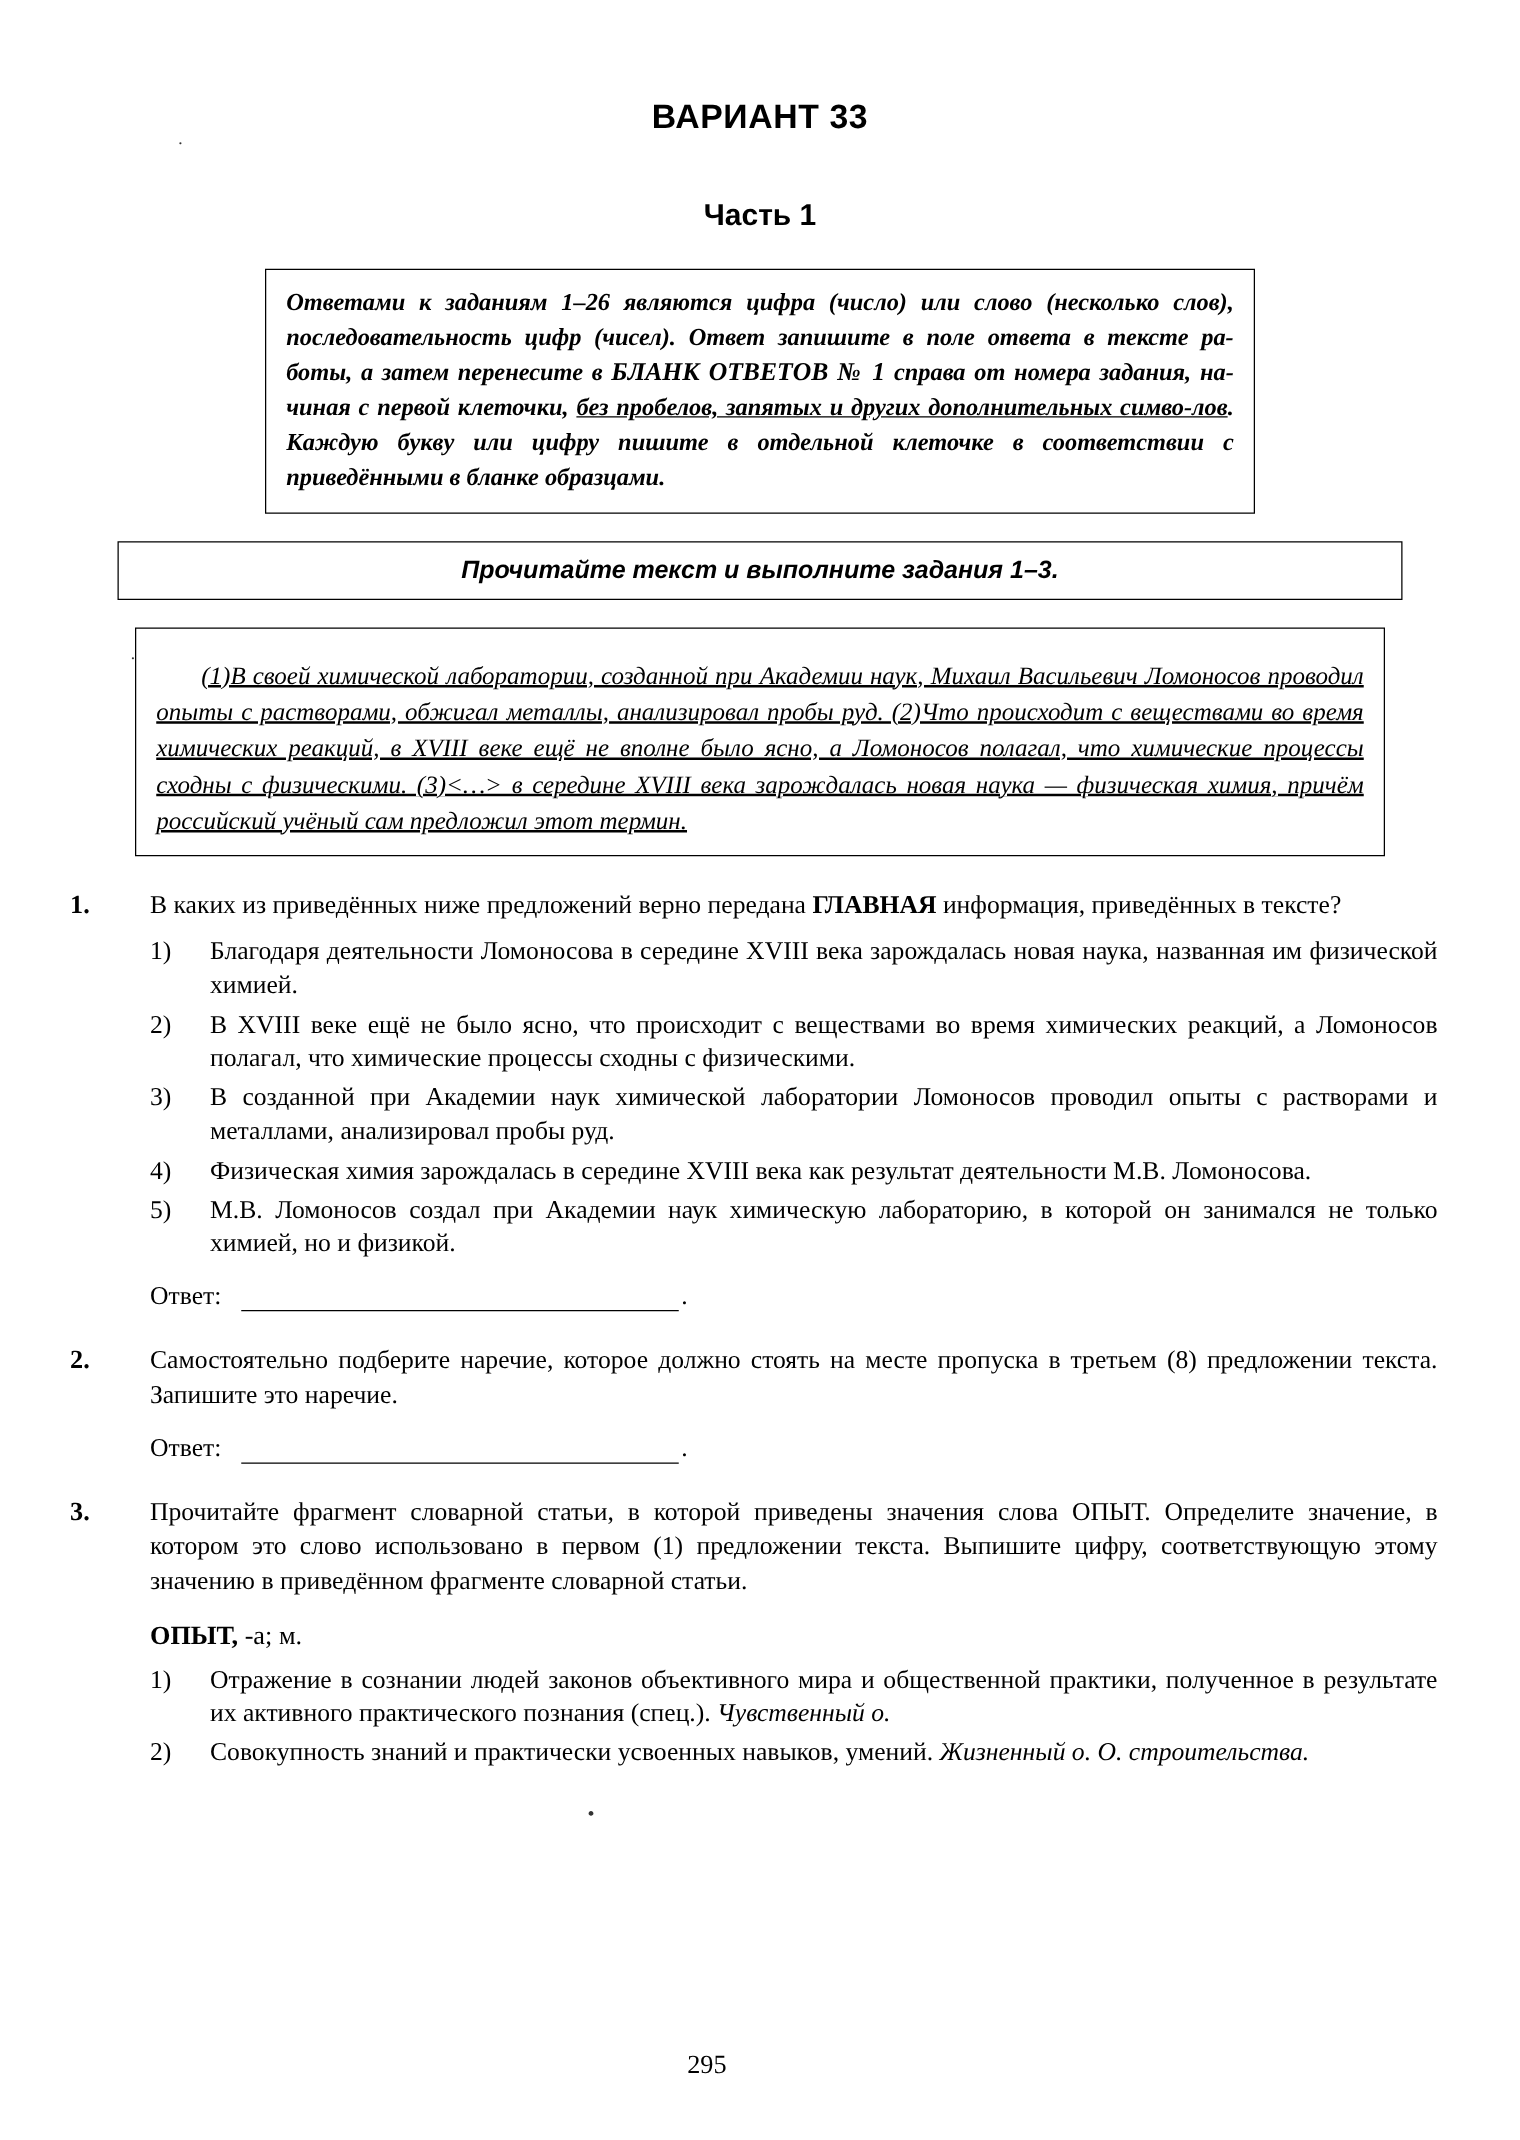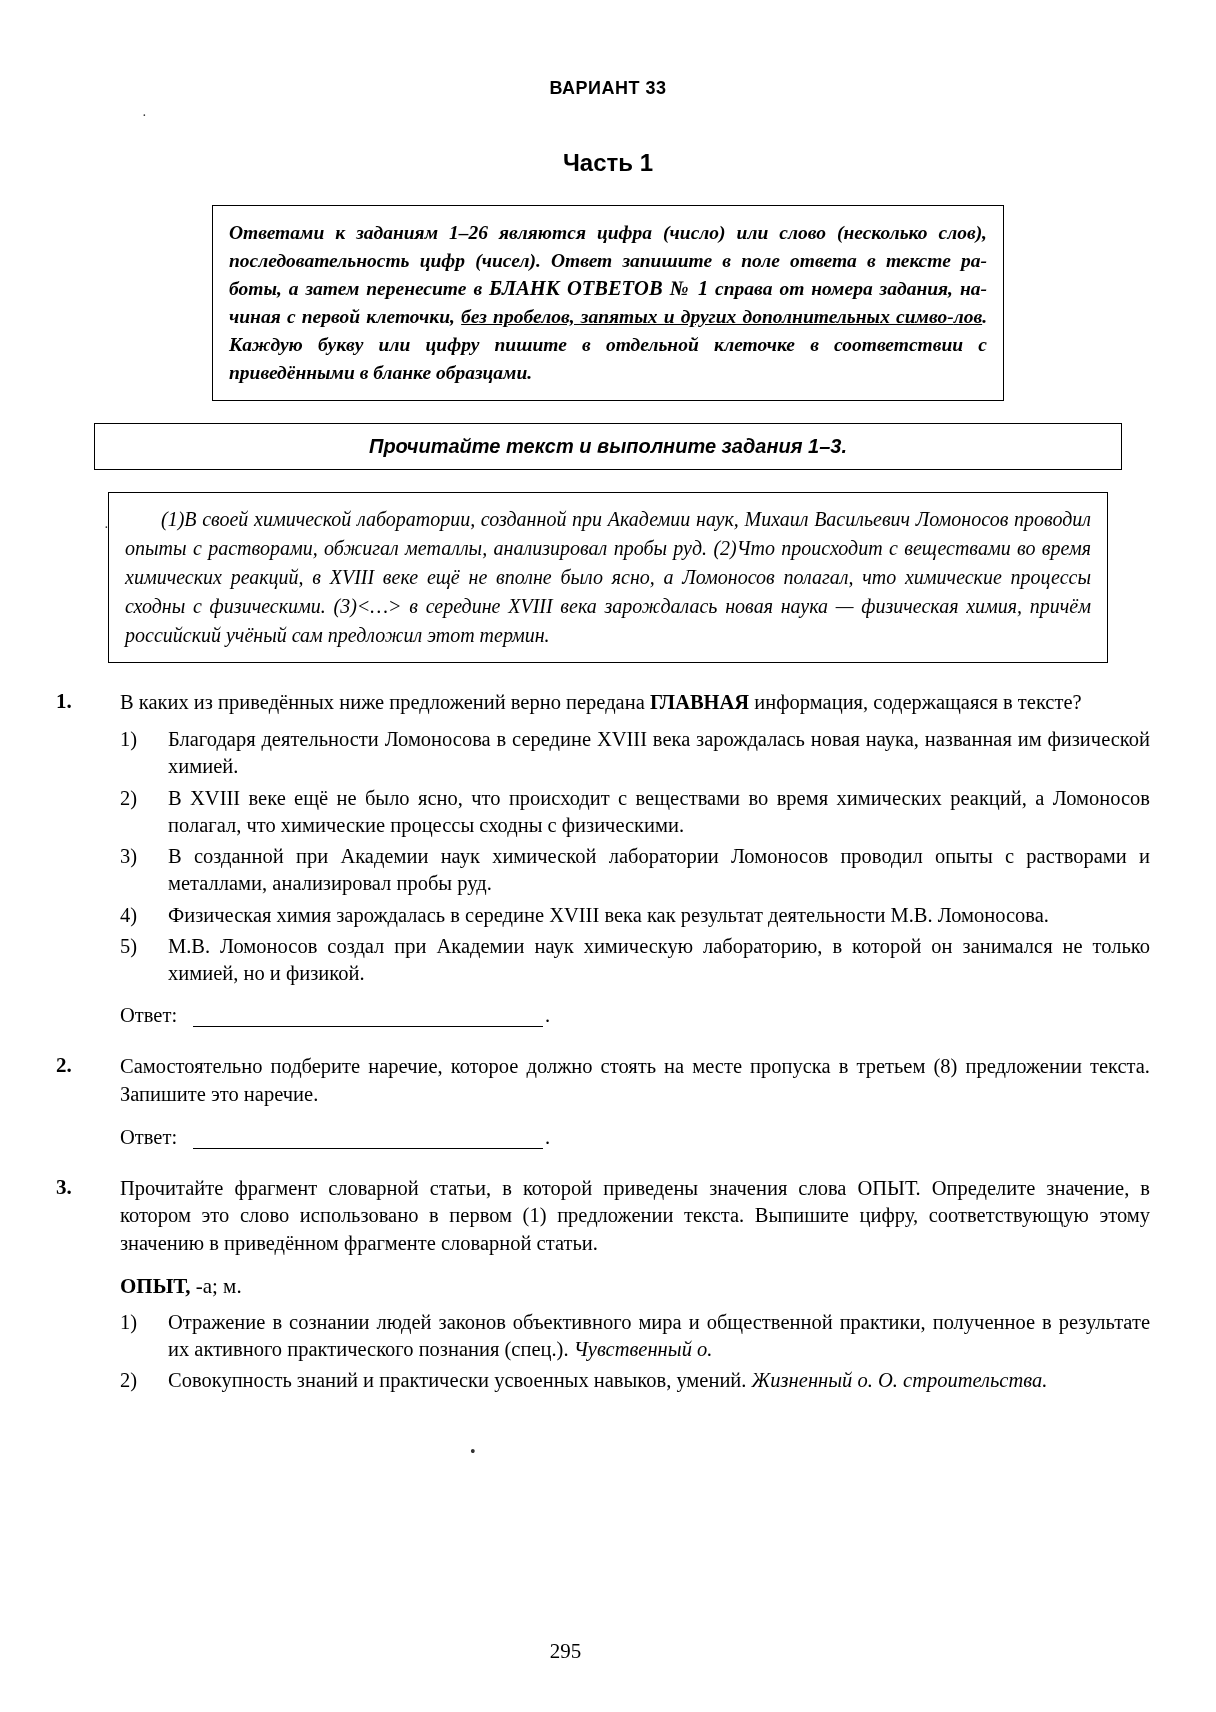--- a/index.html
+++ b/index.html
@@ -20,21 +20,21 @@
     left: 0; top: 0;
     width: 1216px;
     height: 1712px;
     padding: 0;
     box-sizing: border-box;
   }
   .title {
     text-align: center;
     font-family: "Liberation Sans", sans-serif;
     font-weight: bold;
-    font-size: 18px;
+    font-size: 27px;
     letter-spacing: 0.5px;
     margin-top: 78px;
   }
   .subtitle {
     text-align: center;
     font-family: "Liberation Sans", sans-serif;
     font-weight: bold;
     font-size: 24px;
     margin-top: 50px;
   }
@@ -71,22 +71,23 @@
     text-align: center;
     font-family: "Liberation Sans", sans-serif;
     font-weight: bold;
     font-style: italic;
     font-size: 20px;
   }
   .text-box {
     border: 1.5px solid #000;
     margin: 22px auto 0 auto;
     width: 1000px;
-    padding: 12px 16px 12px 16px;
-    box-sizing: border-box;
+    padding: 24px 16px 12px 16px;
+    box-sizing: border-box;
+    text-decoration: underline;
   }
   .text-box p {
     margin: 0;
     font-style: italic;
     font-size: 20px;
     line-height: 1.45;
     text-align: justify;
     text-indent: 36px;
   }
   .q {
@@ -220,21 +221,21 @@
     <span>Прочитайте текст и выполните задания 1–3.</span>
   </div>
 
   <div class="text-box">
     <p>(1)В своей химической лаборатории, созданной при Академии наук, Михаил Васильевич Ломоносов проводил опыты с растворами, обжигал металлы, анализировал пробы руд. (2)Что происходит с веществами во время химических реакций, в XVIII веке ещё не вполне было ясно, а Ломоносов полагал, что химические процессы сходны с физическими. (3)&lt;…&gt; в середине XVIII века зарождалась новая наука — физическая химия, причём российский учёный сам предложил этот термин.</p>
   </div>
 
   <div class="q">
     <div class="q-num">1.</div>
     <div class="q-body">
-      <p class="q-text"><span>В каких из приведённых ниже предложений верно передана </span><span class="b">ГЛАВНАЯ</span><span> информация, содержащаяся в тексте?</span></p>
+      <p class="q-text"><span>В каких из приведённых ниже предложений верно передана </span><span class="b">ГЛАВНАЯ</span><span> информация, приведённых в тексте?</span></p>
       <ol class="opts">
         <li>
           <span class="marker">1)</span>
           <span class="otext">Благодаря деятельности Ломоносова в середине XVIII века зарождалась новая наука, названная им физической химией.</span>
         </li>
         <li>
           <span class="marker">2)</span>
           <span class="otext">В XVIII веке ещё не было ясно, что происходит с веществами во время химических реакций, а Ломоносов полагал, что химические процессы сходны с физическими.</span>
         </li>
         <li>

